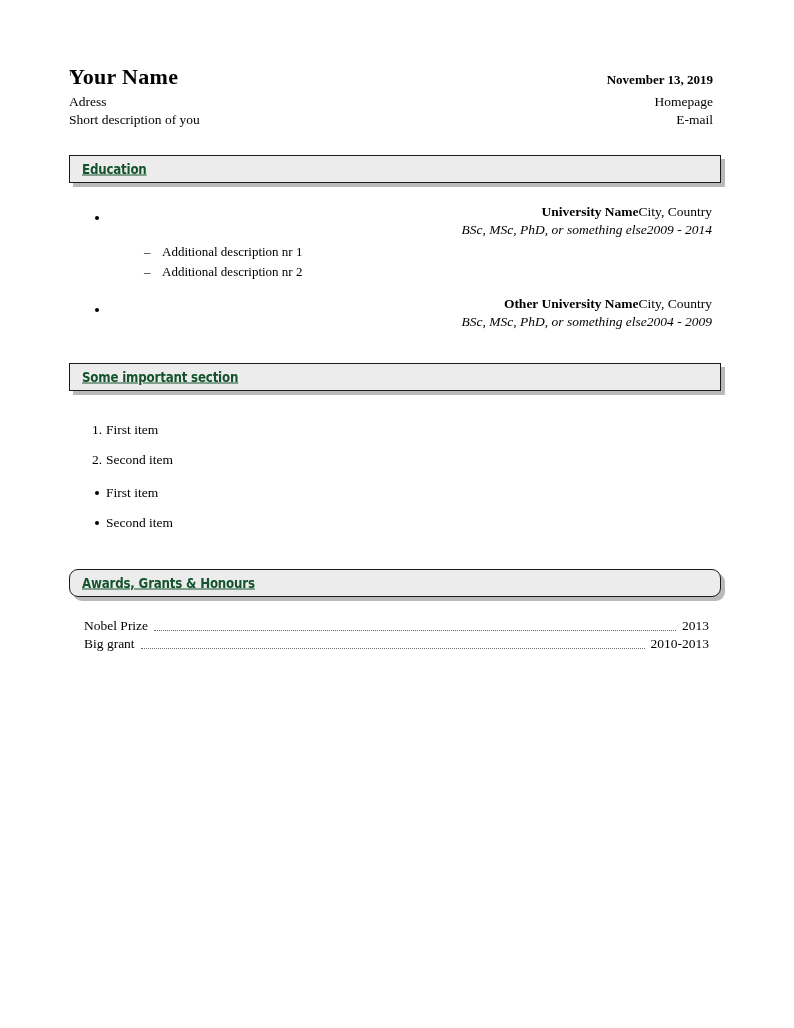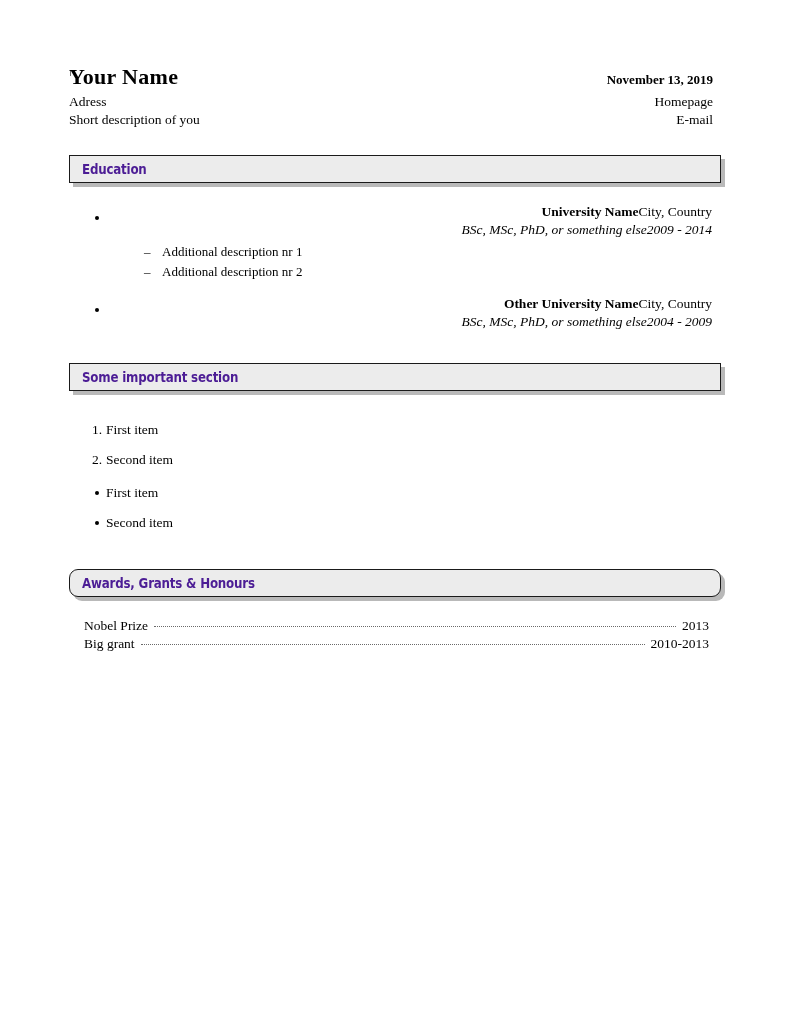--- a/index.html
+++ b/index.html
@@ -71,22 +71,23 @@
   .section-title {
     position: absolute;
     left: 12px;
     top: 50%;
     transform: translateY(-50%);
     font-family: "DejaVu Sans", "Liberation Sans", sans-serif;
     font-weight: bold;
     font-size: 13.2px;
     font-stretch: condensed;
     letter-spacing: -0.2px;
-    color: #4c1d95;
+    color: #14532d;
     white-space: nowrap;
+    text-decoration: underline;
   }
 
   
   .edu-entry {
     position: absolute;
     left: 90px;
     width: 622px;
   }
   .edu-bullet {
     position: absolute;
@@ -166,21 +167,21 @@
   }
 
   
   .awards {
     position: absolute;
     left: 84px;
     width: 625px;
   }
   .award-row {
     display: flex;
-    align-items: flex-start;
+    align-items: flex-end;
     font-size: 13.5px;
     line-height: 18px;
   }
   .award-name { white-space: nowrap; }
   .award-leader {
     flex: 1 1 auto;
     margin: 0 6px;
     position: relative;
     height: 1em;
     overflow: hidden;

